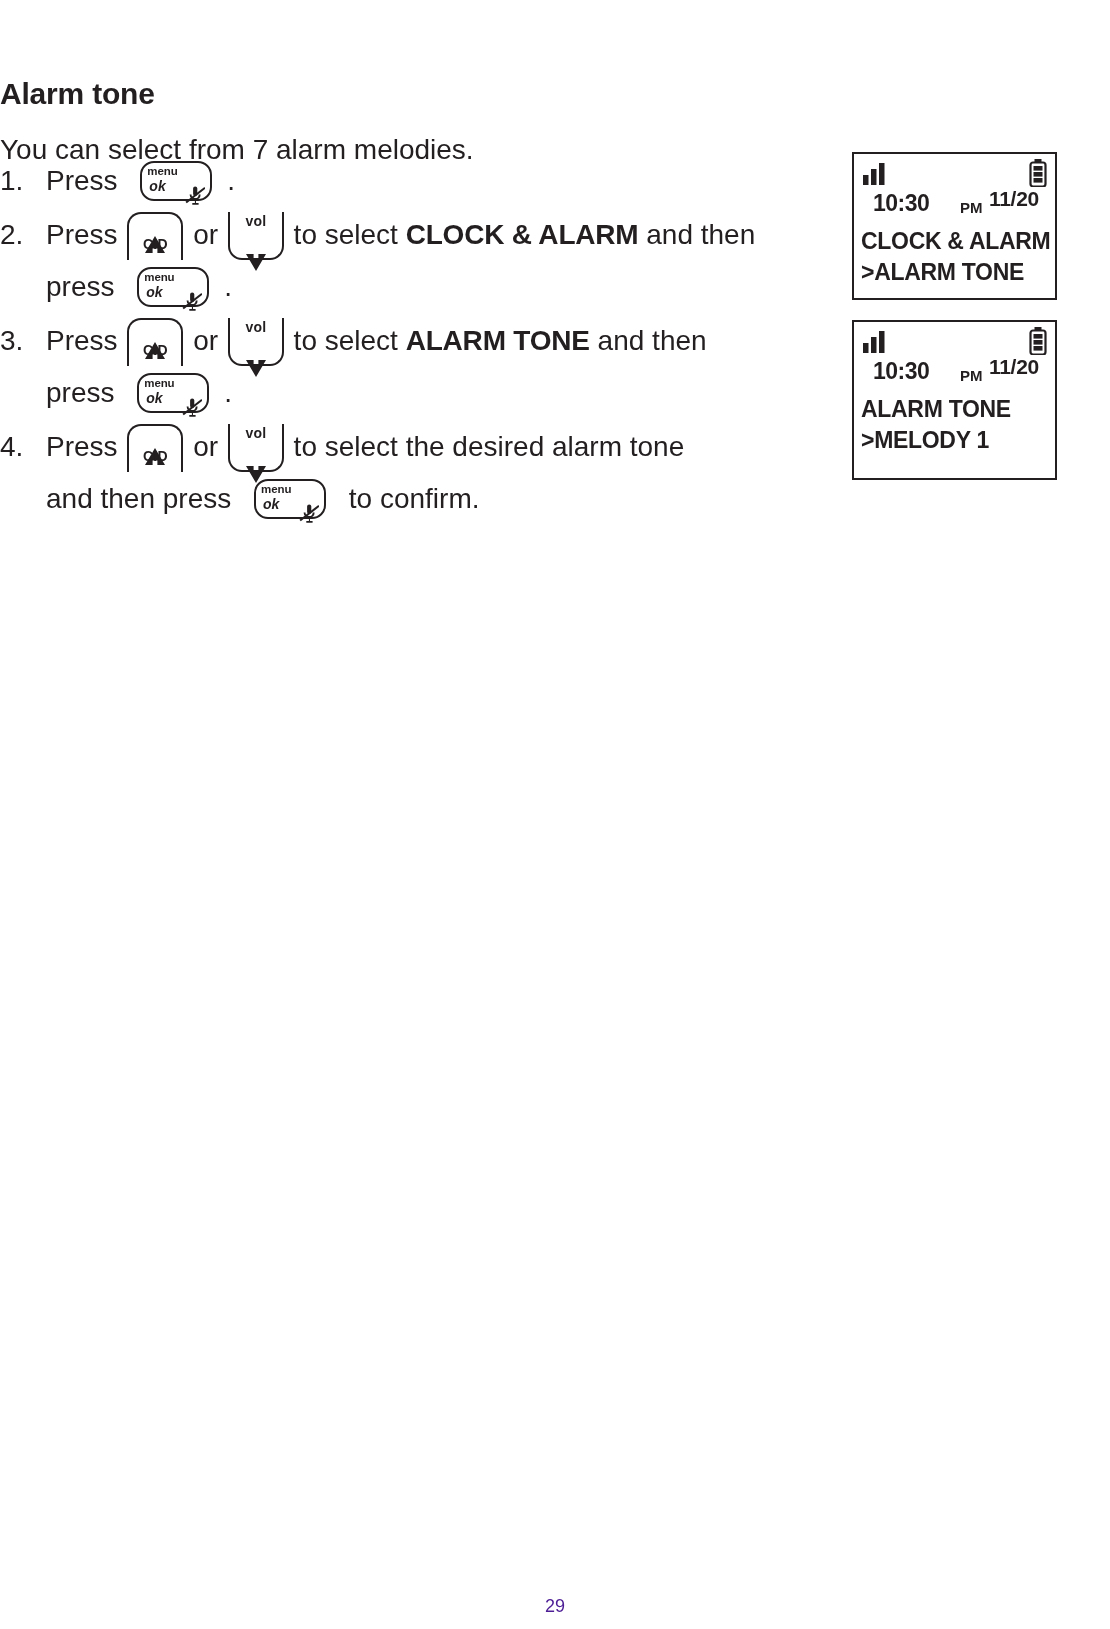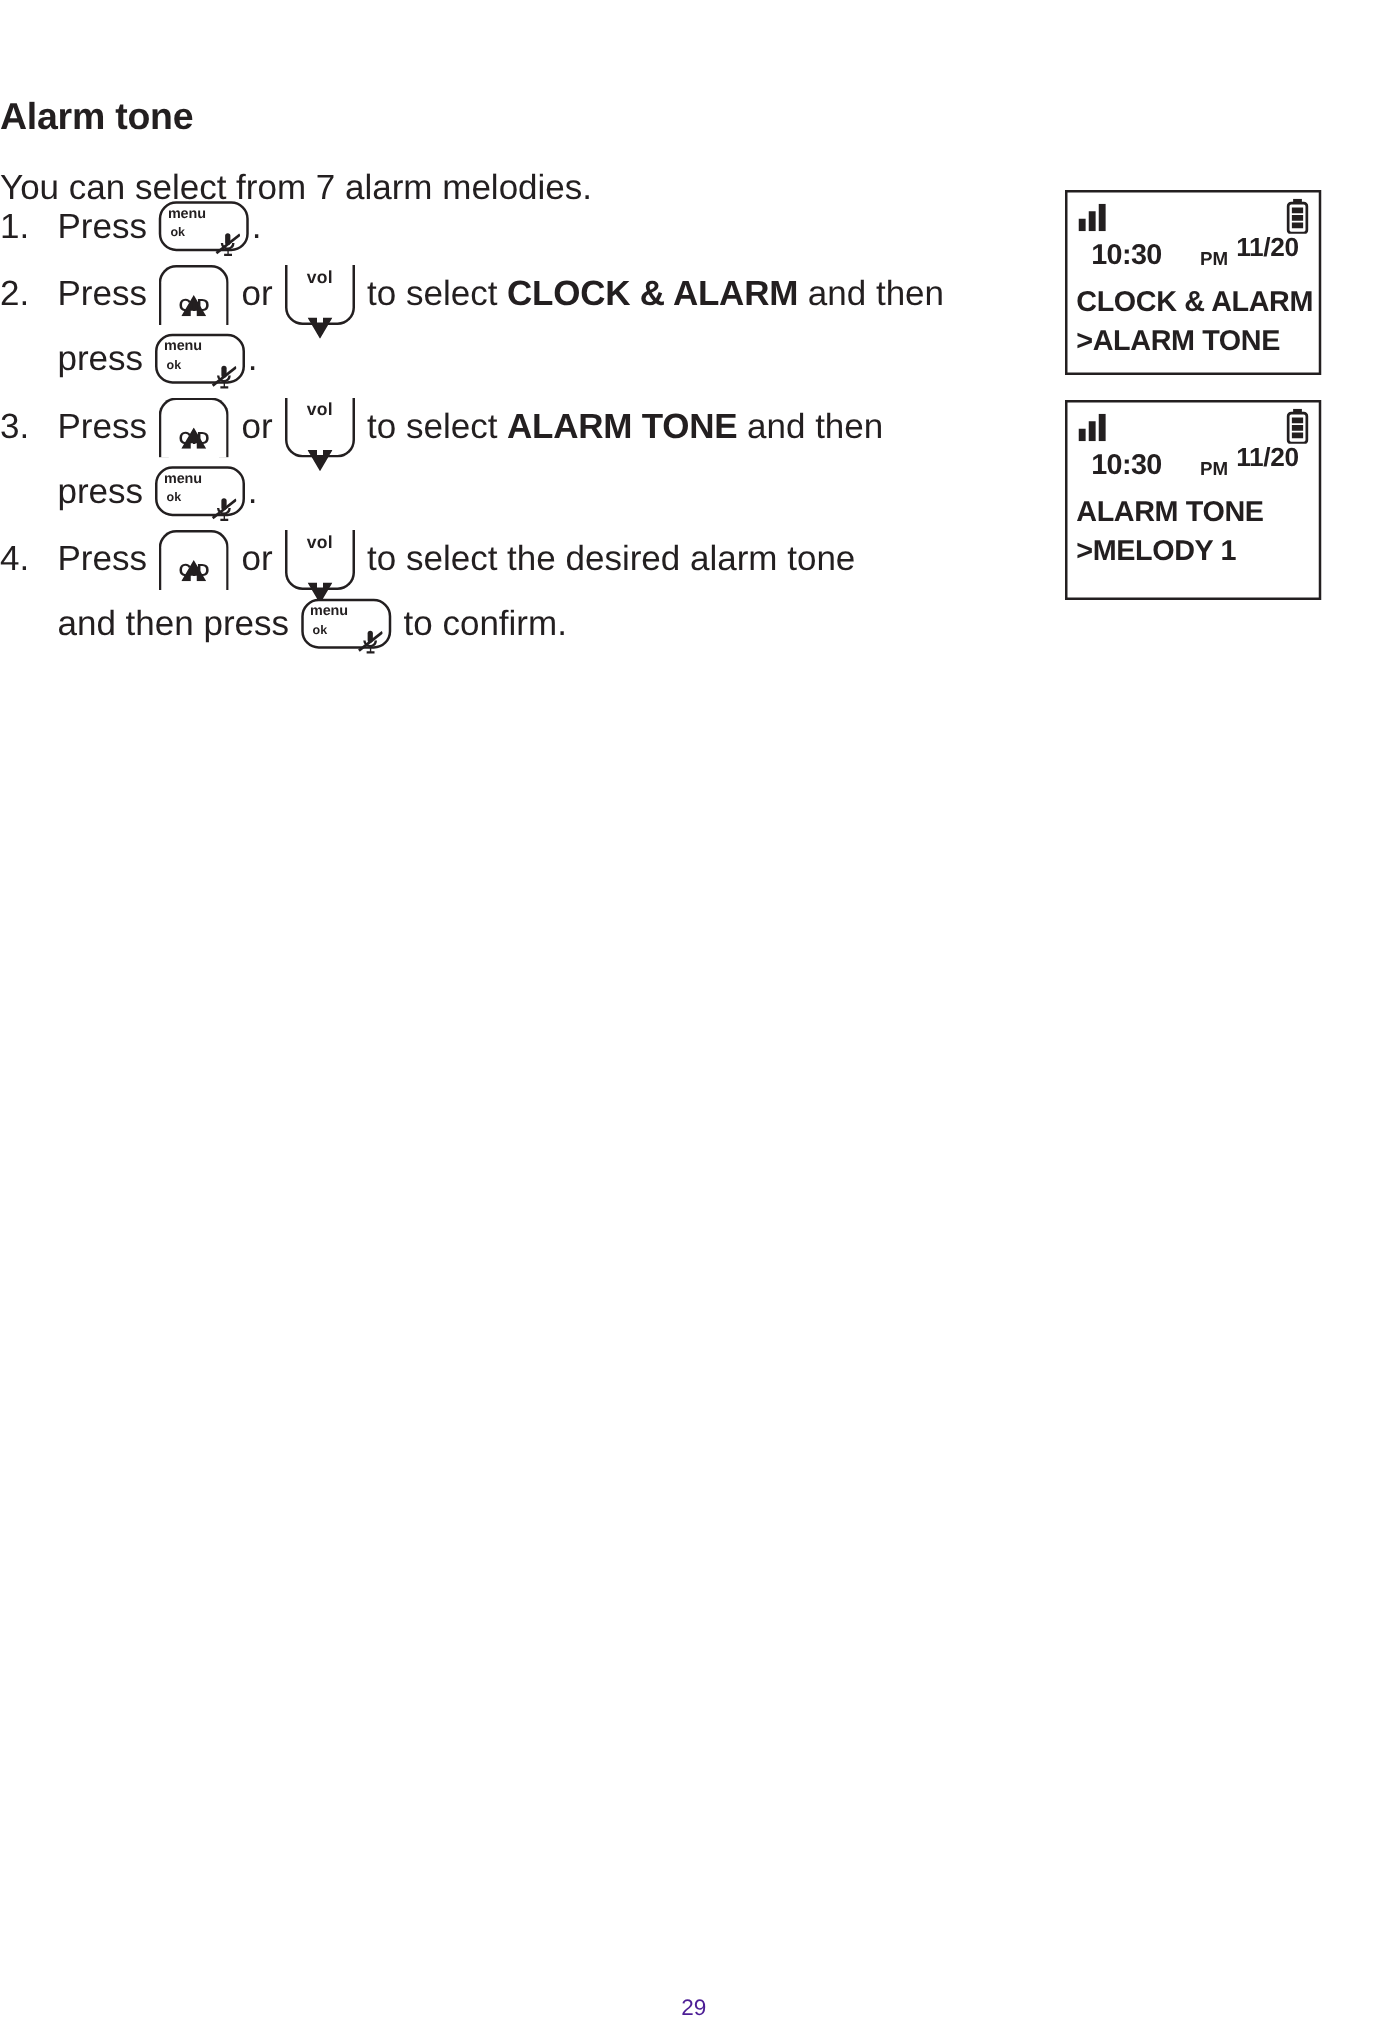--- a/index.html
+++ b/index.html
@@ -101,39 +101,40 @@
   }
 
   
   .key-menuok {
     width: 72px;
     height: 40px;
     border: 2.5px solid #231f20;
     border-radius: 14px;
     box-sizing: border-box;
     background: #fff;
-    margin: 0 2px;
+    margin: 0 15px;
     vertical-align: -11px;
   }
   .key-menuok .kl1 {
     position: absolute;
     top: 1px;
     left: 5px;
     font-size: 11.5px;
     font-weight: bold;
     line-height: 14px;
     letter-spacing: -0.1px;
   }
   .key-menuok .kl2 {
     position: absolute;
     top: 15px;
     left: 7px;
-    font-size: 10px;
+    font-size: 14px;
     font-weight: bold;
     line-height: 17px;
+    font-style: italic;
   }
   .key-menuok .mute {
     position: absolute;
     right: 5px;
     top: 9px;
     width: 20px;
     height: 22px;
   }
 
   

